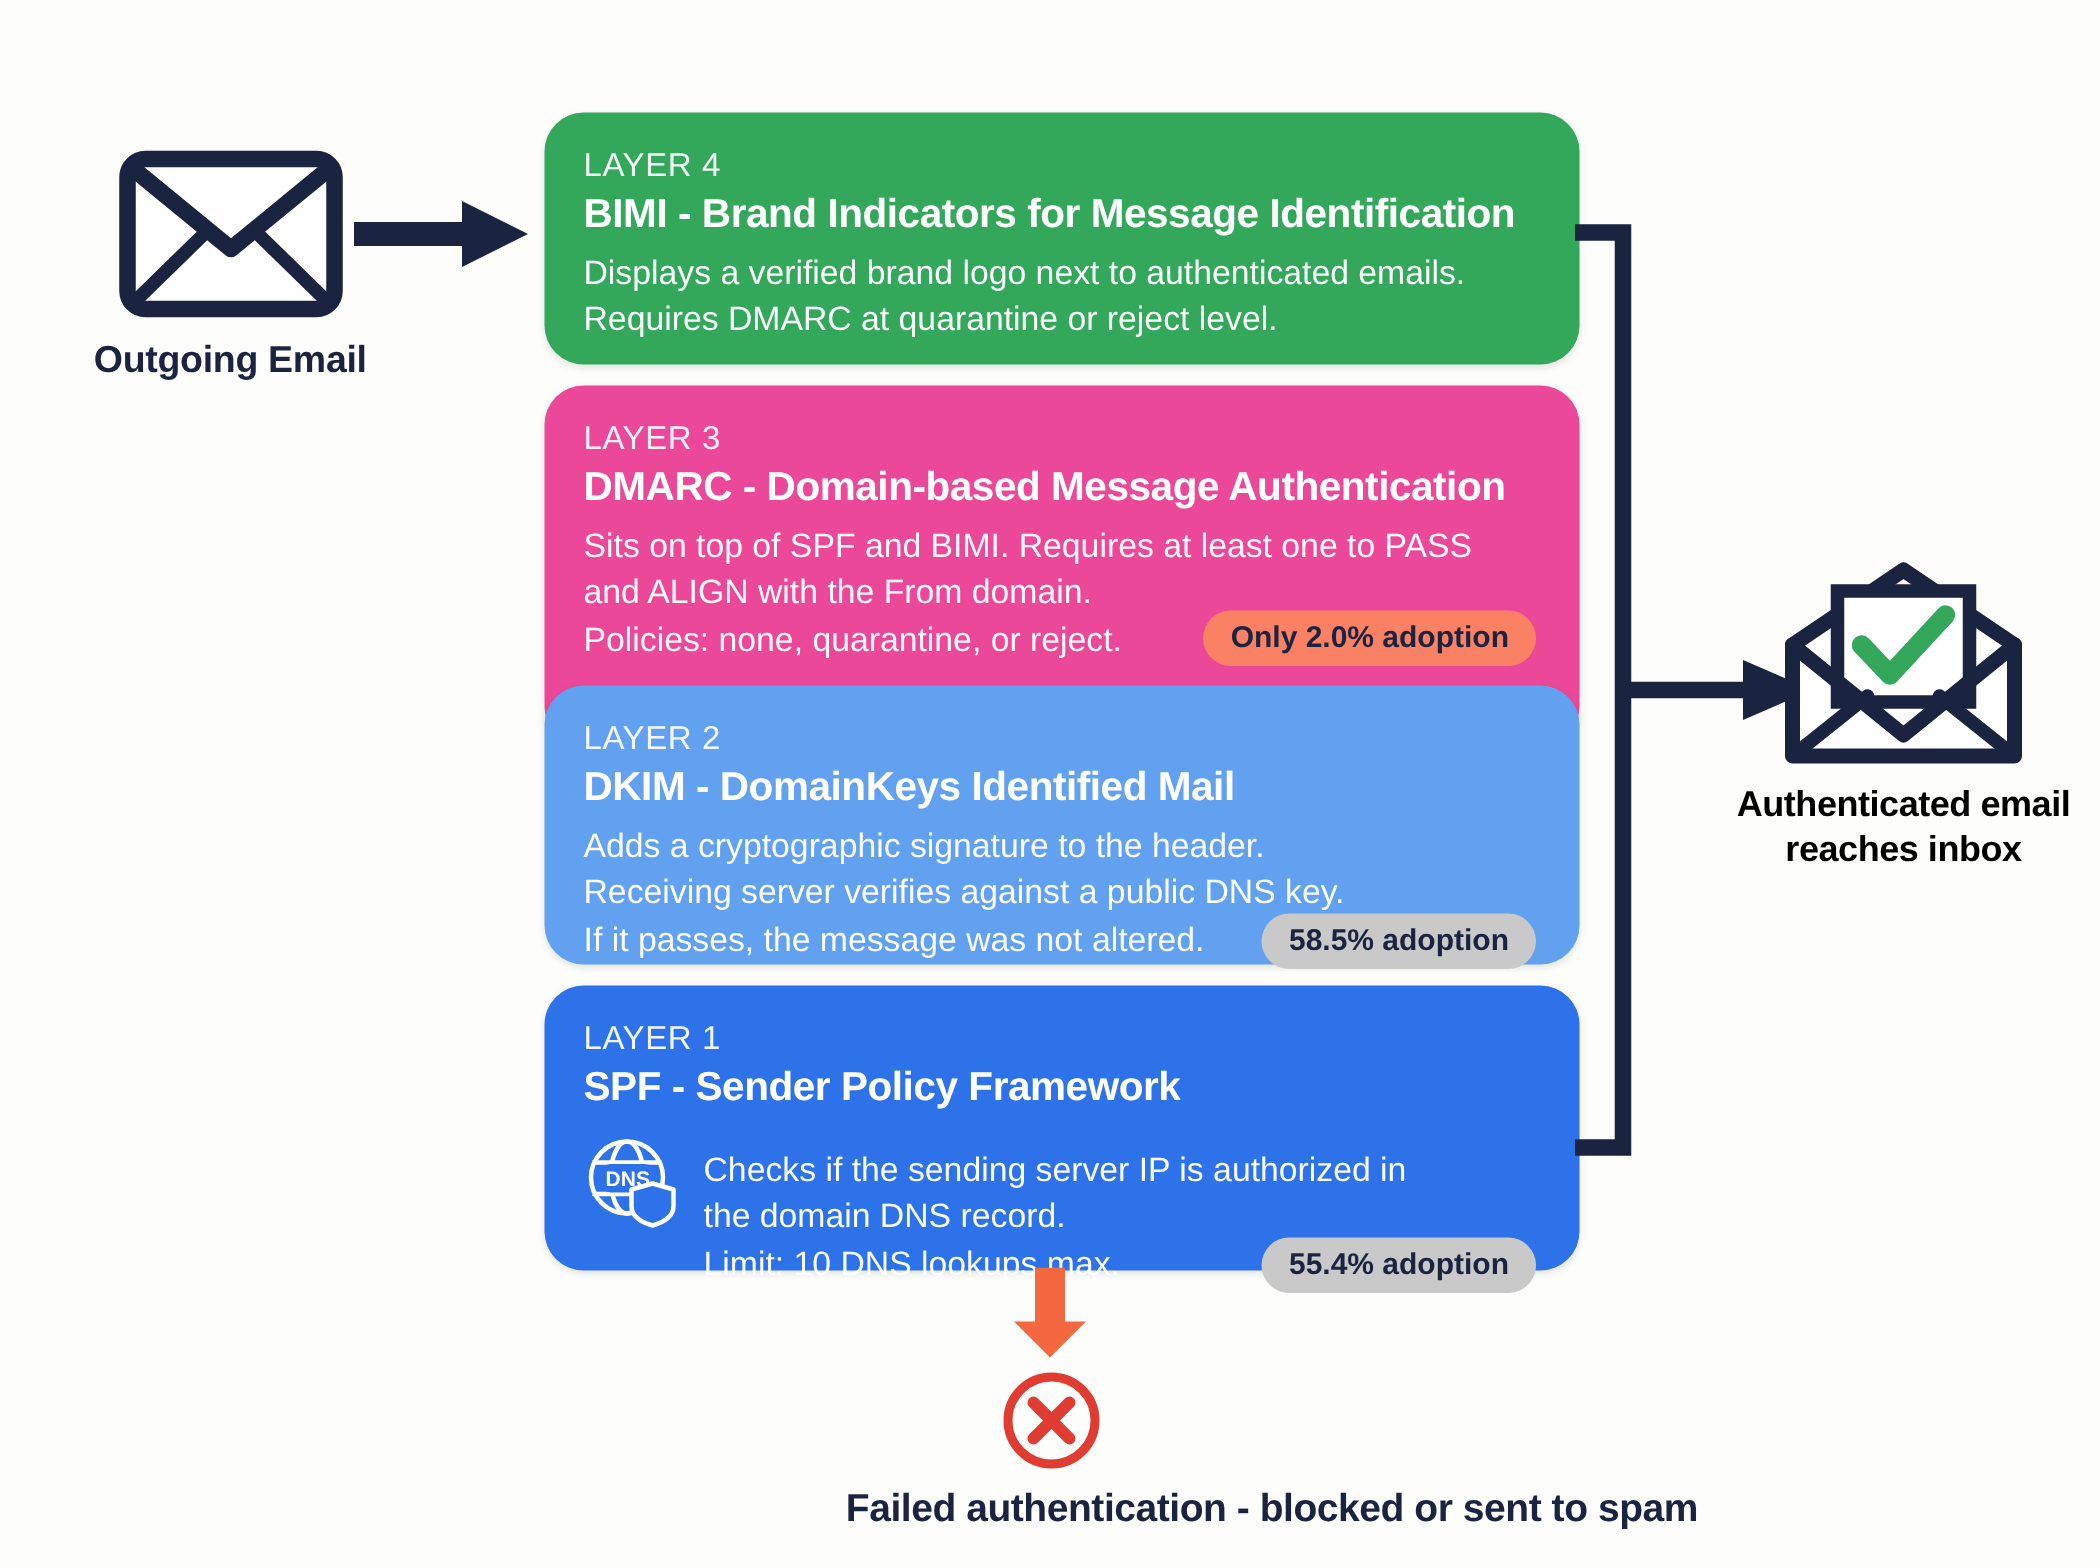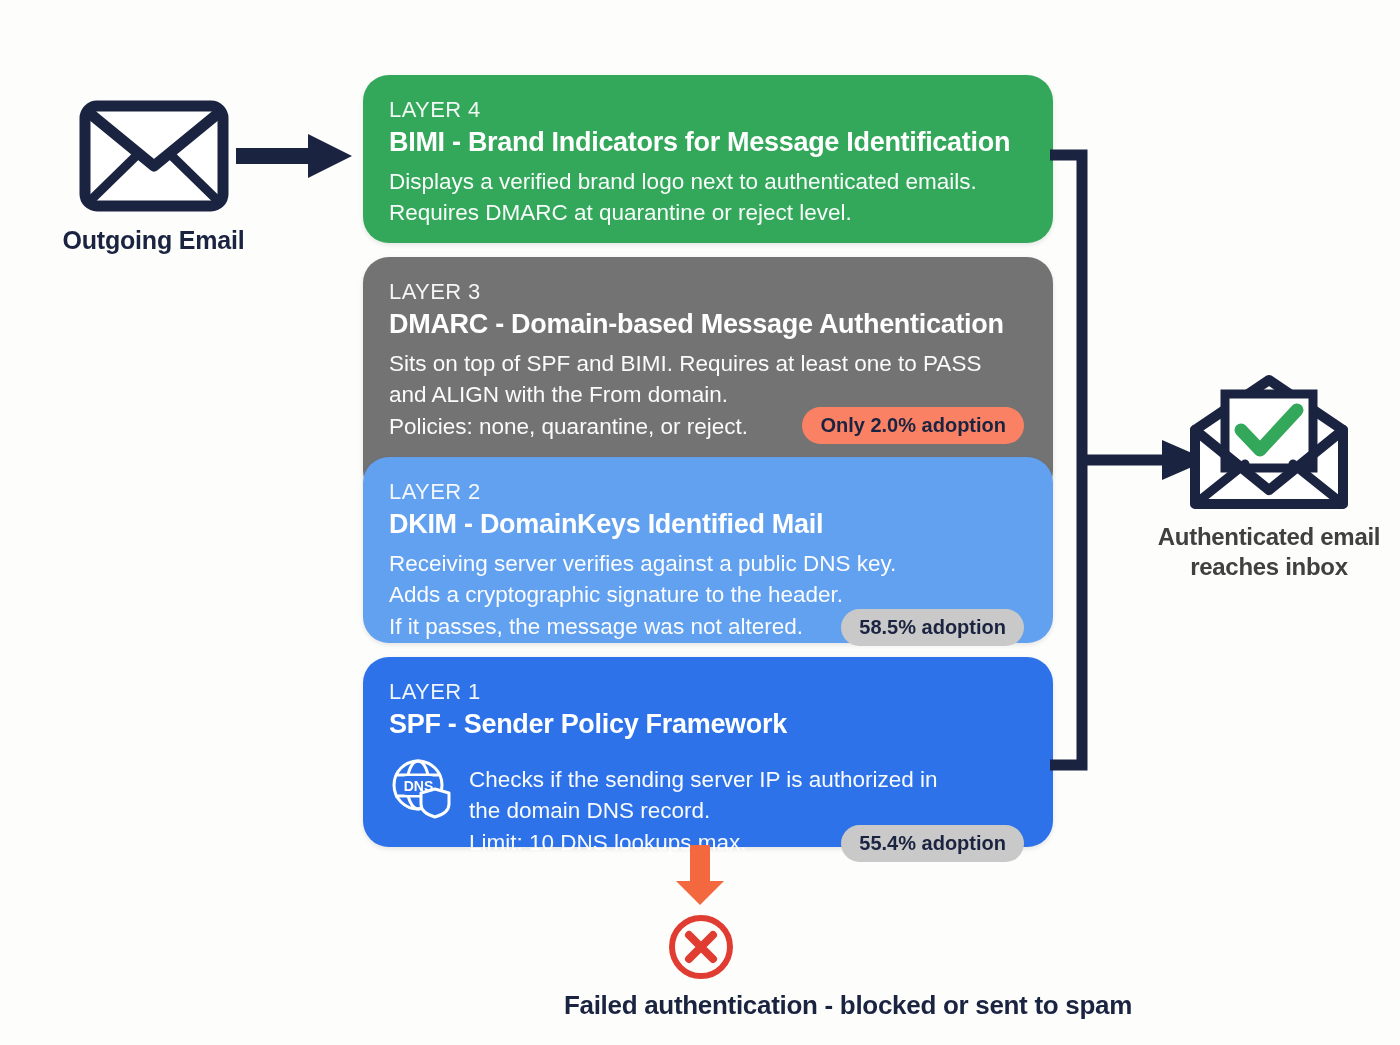--- a/index.html
+++ b/index.html
@@ -86,21 +86,21 @@
     color: #1a2340;
     padding: 8px 18px 9px 18px;
     white-space: nowrap;
     line-height: 1;
   }
   .badge-orange { background: #fb8164; }
   .badge-gray   { background: #c9c9c9; }
 
   
   #card-layer4 { top: 75px;  height: 168px; background: #33a85b; }
-  #card-layer3 { top: 257px; height: 240px; background: #737373; }
+  #card-layer3 { top: 257px; height: 240px; background: #ec4899; }
   #card-layer2 { top: 457px; height: 186px; background: #62a0f0; }
   #card-layer1 { top: 657px; height: 190px; background: #2d72e8; }
 
   #badge-dmarc { right: 3px;  bottom: -2px; }
   #badge-dkim  { right: 3px;  bottom: -4px; }
   #badge-spf   { right: 3px;  bottom: -4px; }
 
   
   .spf-row { display: flex; align-items: flex-start; gap: 16px; margin-top: 7px; }
   .spf-row .dns-icon { flex: 0 0 auto; padding-top: 8px; }
@@ -114,21 +114,21 @@
     left: 1155px;
     top: 372px;
     width: 228px;
     text-align: center;
   }
   #success-node .env-wrap { width: 228px; height: 140px; display: flex; align-items: center; justify-content: center; }
   #success-node .caption {
     margin-top: 10px;
     font-size: 24px;
     font-weight: bold;
-    color: #404040;
+    color: #000000;
     line-height: 1.25;
     letter-spacing: -0.3px;
   }
 
   
   #fail-arrow { left: 672px; top: 845px; }
   #fail-icon  { left: 666px; top: 912px; }
   #fail-caption {
     left: 0px;
     top: 990px;
@@ -185,22 +185,22 @@
       </div>
       <div class="adoption-badge badge-orange" id="badge-dmarc">Only 2.0% adoption</div>
     </div>
   </div>
 
   <div class="layer-card" id="card-layer2">
     <div class="card-body">
       <div class="layer-kicker">LAYER 2</div>
       <div class="layer-title">DKIM - DomainKeys Identified Mail</div>
       <div class="layer-desc">
+        <span class="ln">Adds a cryptographic signature to the header.</span>
         <span class="ln">Receiving server verifies against a public DNS key.</span>
-        <span class="ln">Adds a cryptographic signature to the header.</span>
         <span class="ln">If it passes, the message was not altered.</span>
       </div>
       <div class="adoption-badge badge-gray" id="badge-dkim">58.5% adoption</div>
     </div>
   </div>
 
   <div class="layer-card" id="card-layer1">
     <div class="card-body">
       <div class="layer-kicker">LAYER 1</div>
       <div class="layer-title">SPF - Sender Policy Framework</div>

